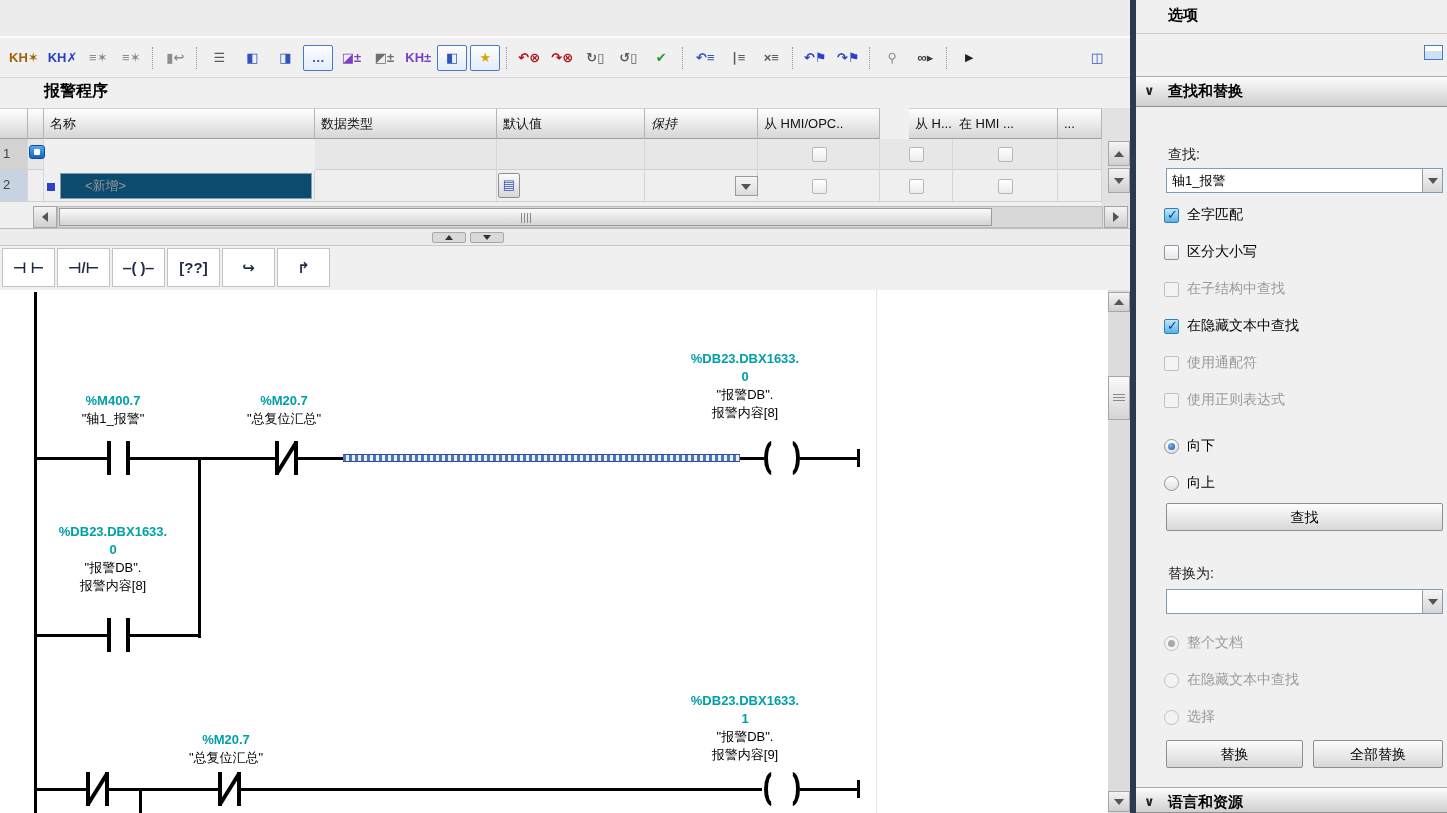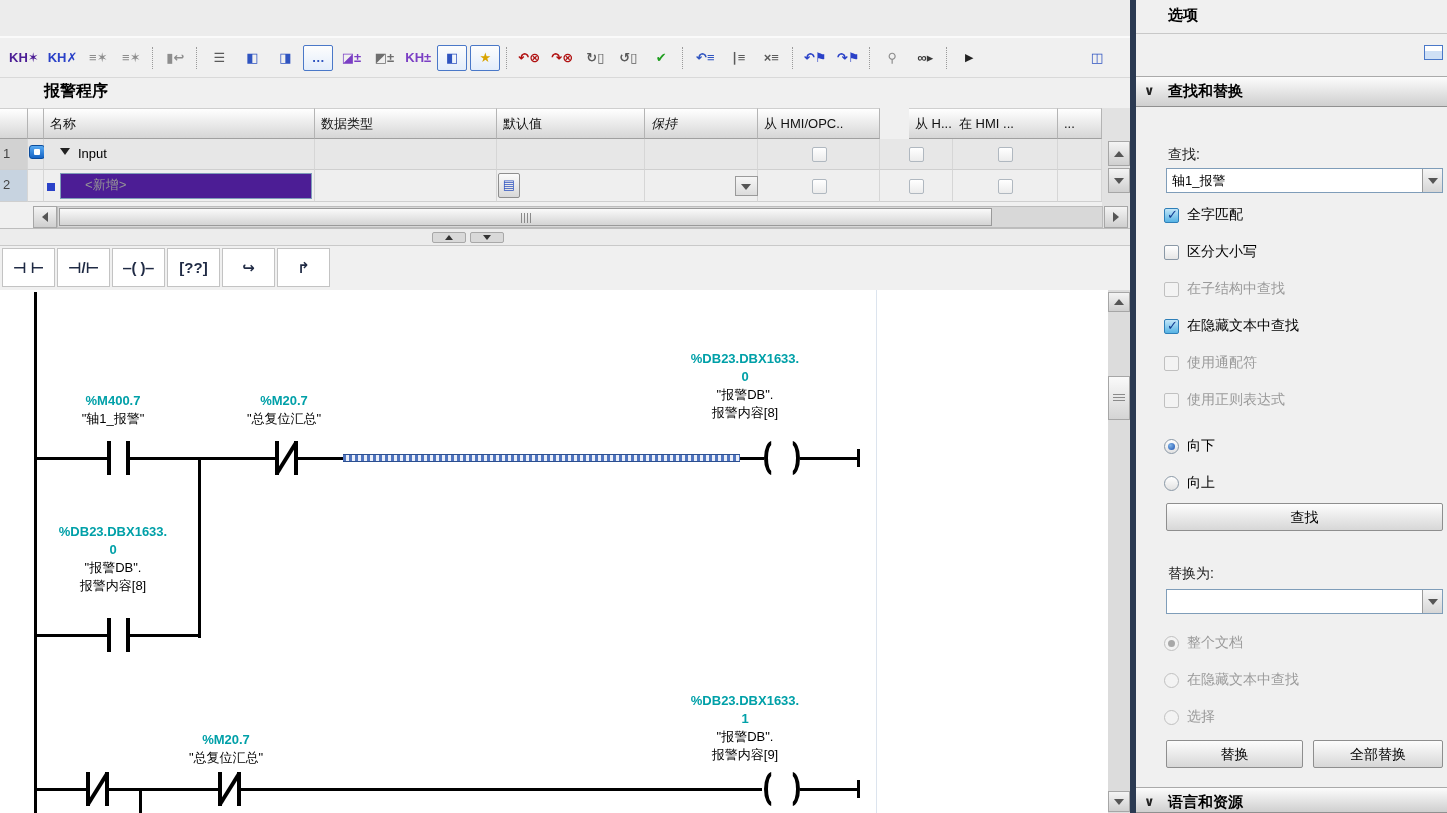--- a/index.html
+++ b/index.html
@@ -22,21 +22,21 @@
   .rcell{position:absolute;box-sizing:border-box;border-right:1px solid #d6d6d6;border-bottom:1px solid #cfcfcf;overflow:hidden;}
   .row1bg{background:#e7e7e7;}
   .row2bg{background:#efefef;}
   .gutter{background:#d2d2d2;color:#444;padding-left:3px;line-height:29px;}
   .gutter2{background:#c7d3e0;}
   #ioicon{left:29px;top:145px;width:16px;height:14px;border-radius:3px;background:linear-gradient(#58aaf2,#1664c4);border:1px solid #0b4c9c;box-sizing:border-box;}
   #ioicon::after{content:"";position:absolute;left:4px;top:3px;width:6px;height:6px;background:#fff;border-radius:1px;}
   #expander{position:absolute;left:16px;top:9px;width:0;height:0;border-left:5px solid transparent;border-right:5px solid transparent;border-top:7px solid #222;}
   #row1name{position:absolute;left:34px;top:0;line-height:30px;font-size:13px;}
   #bullet2{left:47px;top:183px;width:8px;height:8px;background:#2a41c8;}
-  #newbox{left:60px;top:173px;width:252px;height:26px;background:#4c1d95;border:1px solid #7f9db9;box-sizing:border-box;line-height:24px;padding-left:24px;color:#969696;font-size:13px;font-family:Liberation Mono, monospace;}
+  #newbox{left:60px;top:173px;width:252px;height:26px;background:#0c4a6e;border:1px solid #7f9db9;box-sizing:border-box;line-height:24px;padding-left:24px;color:#969696;font-size:13px;}
   #dtypebtn{left:498px;top:173px;width:22px;height:25px;background:linear-gradient(#fbfbfb,#d8d8d8);border:1px solid #8e8e8e;border-radius:2px;box-sizing:border-box;text-align:center;line-height:22px;color:#2f54c0;font-size:13px;}
   #retaincombo{left:735px;top:176px;width:23px;height:20px;background:linear-gradient(#f6f6f6,#dcdcdc);border:1px solid #9a9a9a;box-sizing:border-box;}
   .cbx{position:absolute;width:15px;height:15px;background:linear-gradient(#ffffff,#ececec);border:1px solid #b0b8c0;border-radius:2px;box-sizing:border-box;}
 
   
   .sbtn{position:absolute;background:linear-gradient(#f4f4f4,#cfcfcf);border:1px solid #a6a6a6;box-sizing:border-box;display:flex;align-items:center;justify-content:center;}
   .tri-up{width:0;height:0;border-left:5px solid transparent;border-right:5px solid transparent;border-bottom:6px solid #555;}
   .tri-down{width:0;height:0;border-left:5px solid transparent;border-right:5px solid transparent;border-top:6px solid #555;}
   .tri-left{width:0;height:0;border-top:5px solid transparent;border-bottom:5px solid transparent;border-right:6px solid #555;}
   .tri-right{width:0;height:0;border-top:5px solid transparent;border-bottom:5px solid transparent;border-left:6px solid #555;}
@@ -100,21 +100,21 @@
 </head>
 <body>
 
 <div id="root">
 
   <div class="abs" id="topstrip"></div>
 
   <div class="abs" id="toolbar">
 
   <div class="tbtn">
-        <span class="glyph" style="color: #4c1d95;">KH✶</span>
+        <span class="glyph" style="color: #a16207;">KH✶</span>
       </div>
       <div class="tbtn">
         <span class="glyph" style="color: rgb(42, 65, 200);">KH✗</span>
       </div>
       <div class="tbtn">
         <span class="glyph" style="color: rgb(141, 141, 141);">≡✶</span>
       </div>
       <div class="tbtn">
         <span class="glyph" style="color: rgb(141, 141, 141);">≡✶</span>
       </div>
@@ -209,24 +209,20 @@
   <div class="abs hcell" style="left:645px;width:113px;font-style:italic;">保持</div>
   <div class="abs hcell" style="left:758px;width:122px;">从 HMI/OPC..</div>
   <div class="abs hcell" style="left:880px;width:73px;margin-left:29px;">从 H...</div>
   <div class="abs hcell" style="left:953px;width:105px;">在 HMI ...</div>
   <div class="abs hcell" style="left:1058px;width:44px;">...</div>
   <div class="abs" style="left:1102px;top:108px;width:28px;height:120px;background:#e2e2e2;"></div>
 
   <div class="abs rcell gutter" style="left:0;top:139px;width:28px;height:31px;">1</div>
   <div class="abs rcell row1bg" style="left:28px;top:139px;width:16px;height:31px;"></div>
   <div class="abs" id="ioicon"></div>
-  <div class="abs rcell row1bg" style="left:44px;top:139px;width:271px;height:31px;">
-    <span id="expander"></span>
-    <span id="row1name">Input</span>
-  </div>
   <div class="abs rcell row1bg" style="left:315px;top:139px;width:182px;height:31px;"></div>
   <div class="abs rcell row1bg" style="left:497px;top:139px;width:148px;height:31px;"></div>
   <div class="abs rcell row1bg" style="left:645px;top:139px;width:113px;height:31px;"></div>
   <div class="abs rcell row1bg" style="left:758px;top:139px;width:122px;height:31px;"></div>
   <div class="abs rcell row1bg" style="left:880px;top:139px;width:73px;height:31px;"></div>
   <div class="abs rcell row1bg" style="left:953px;top:139px;width:105px;height:31px;"></div>
   <div class="abs rcell row1bg" style="left:1058px;top:139px;width:44px;height:31px;"></div>
   <div class="abs cbx" style="left:812px;top:147px;"></div>
   <div class="abs cbx" style="left:909px;top:147px;"></div>
   <div class="abs cbx" style="left:998px;top:147px;"></div>

